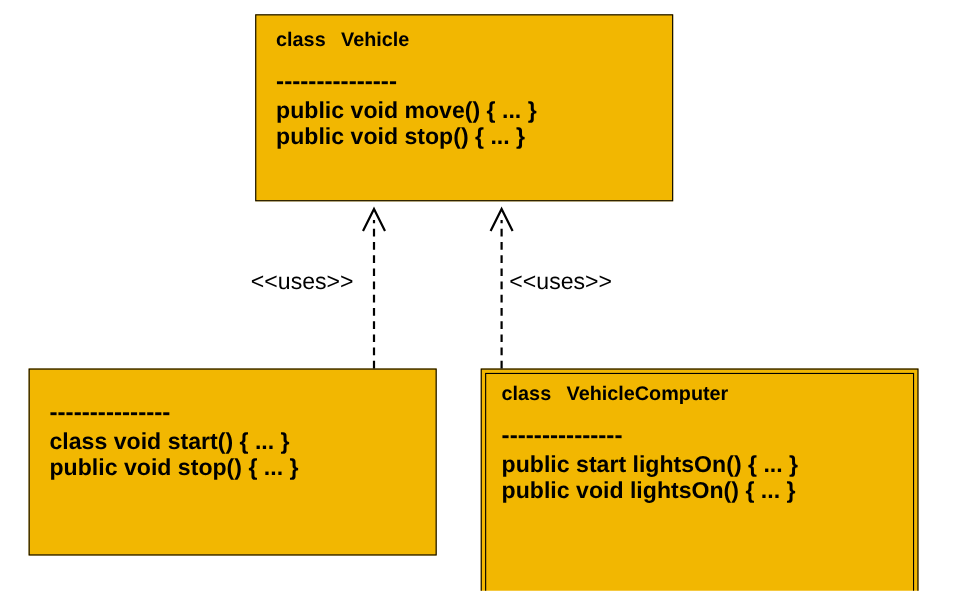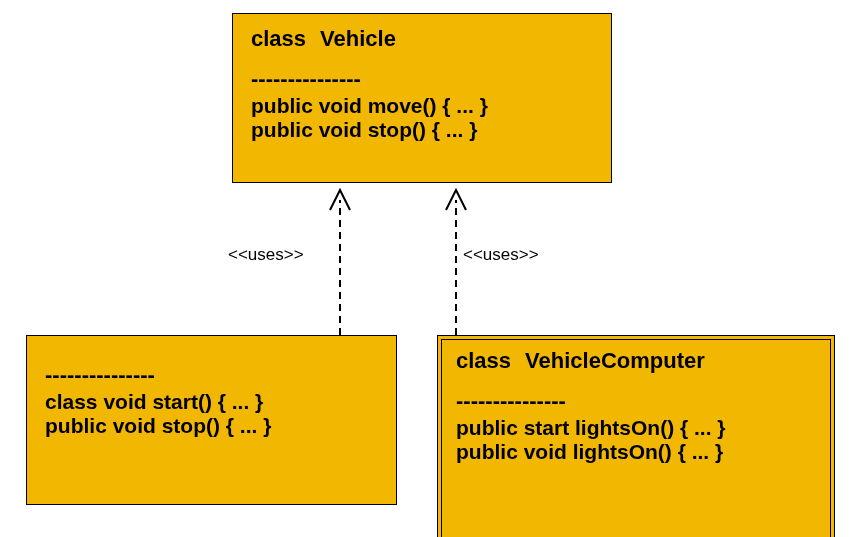--- a/index.html
+++ b/index.html
@@ -1,23 +1,23 @@
 <!DOCTYPE html>
 <html><head>
 <meta charset="utf-8">
 <style>
 html,body{margin:0;padding:0;width:866px;height:537px;background:#fff;font-family:"Lucida Grande","Segoe UI",Arial,sans-serif;}
 .canvas{position:relative;width:866px;height:537px;}
 .box{position:absolute;background:#f2b701;border:1px solid #000;box-sizing:border-box;padding:12px 18px 14px 18px;}
 .dbl{outline:1px solid #000;outline-offset:-5px;}
-.cls{font-size:22px;font-weight:bold;}
+.cls{font-size:18px;font-weight:bold;}
 .kw{margin-right:14px;}
 .divider{font-size:22px;font-weight:bold;letter-spacing:0px;margin:14px 0 2px 0;}
 .meth{font-size:21px;font-weight:bold;margin-top:0;}
-.rel{position:absolute;font-size:17px;}
+.rel{position:absolute;font-size:21px;}
 svg.overlay{position:absolute;left:0;top:0;pointer-events:none;}
 </style>
 </head>
 <body>
 
 <div class="canvas">
 
   <div class="box" style="left:232px;top:13px;width:380px;height:170px;">
     <div class="cls">
       <span class="kw">class</span><span>Vehicle</span>

